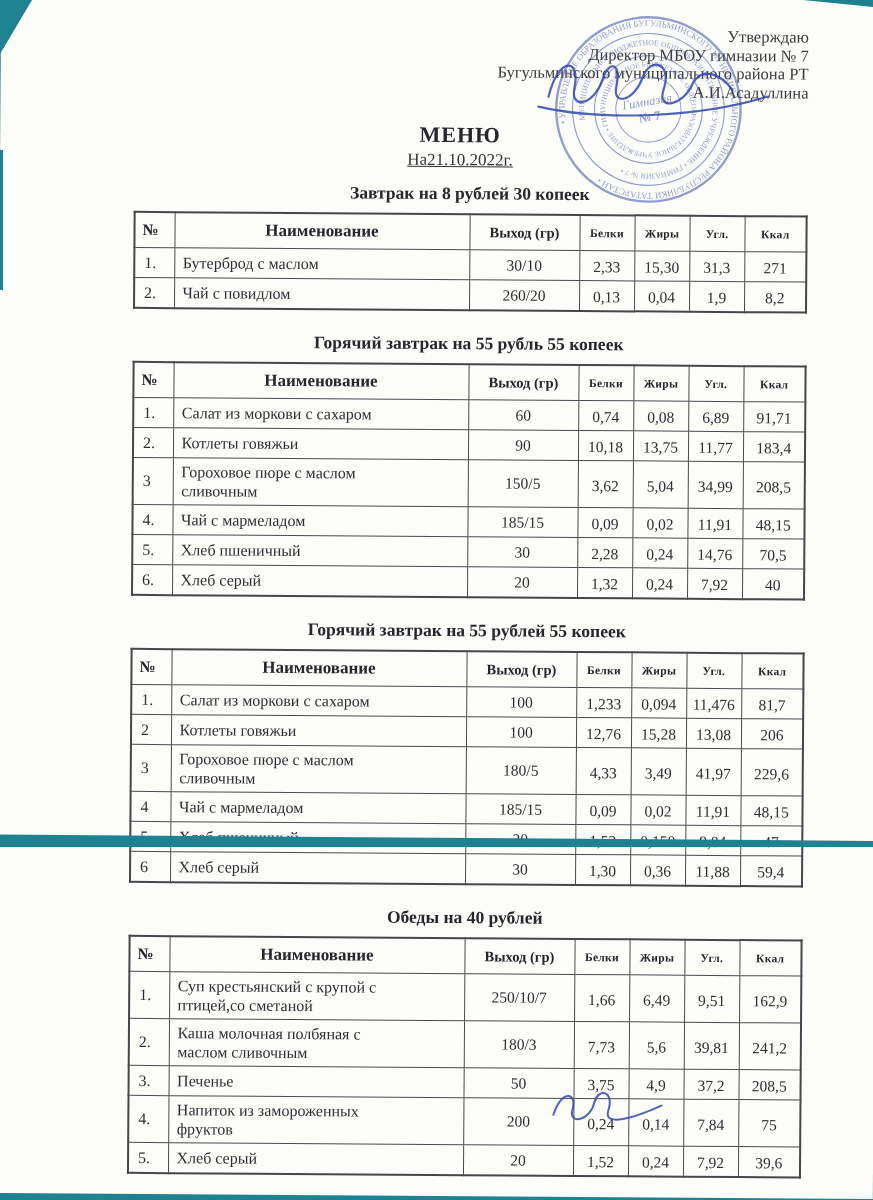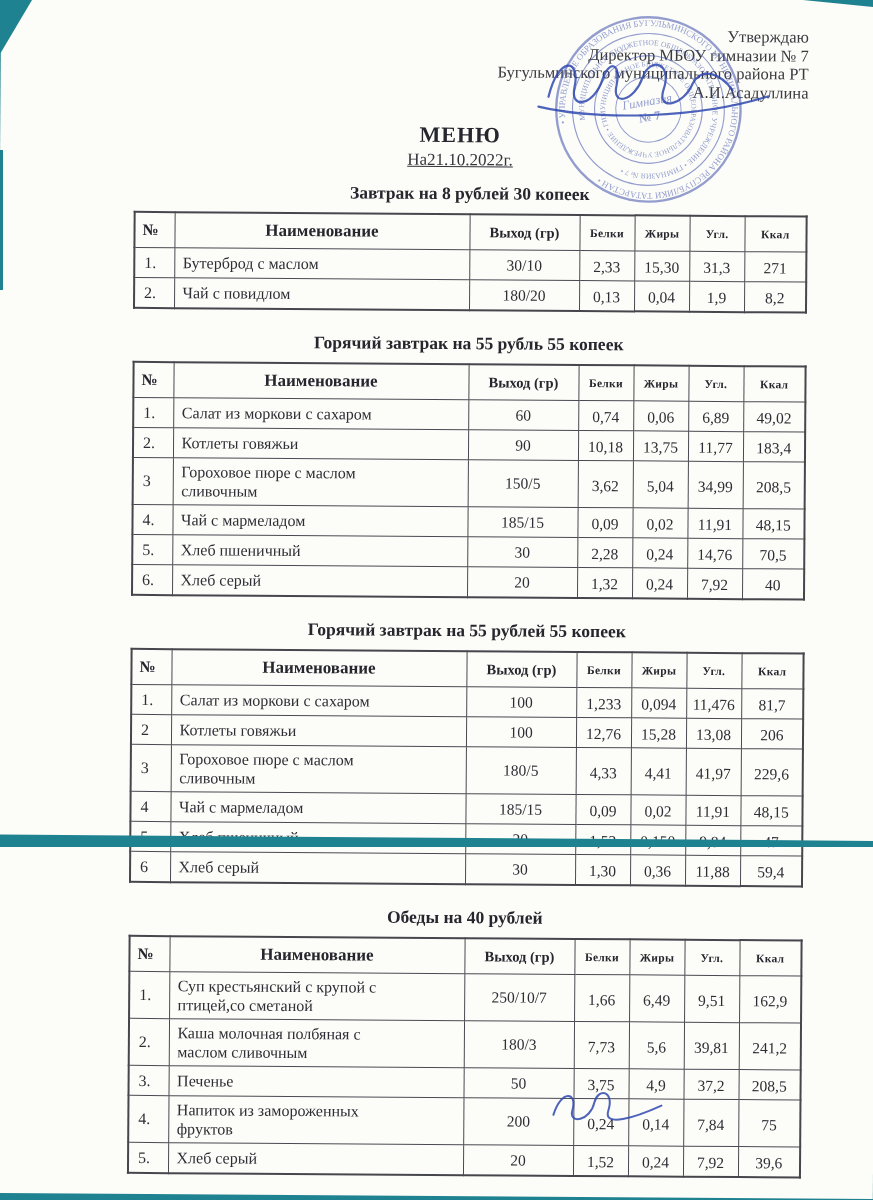--- a/index.html
+++ b/index.html
@@ -175,21 +175,21 @@
               <td class="c-name">Бутерброд с маслом</td>
               <td class="c-out">30/10</td>
               <td class="c-val">2,33</td>
               <td class="c-val">15,30</td>
               <td class="c-val">31,3</td>
               <td class="c-val">271</td>
             </tr>
             <tr>
               <td class="c-num">2.</td>
               <td class="c-name">Чай с повидлом</td>
-              <td class="c-out">180/20</td>
+              <td class="c-out">260/20</td>
               <td class="c-val">0,13</td>
               <td class="c-val">0,04</td>
               <td class="c-val">1,9</td>
               <td class="c-val">8,2</td>
             </tr>
           </tbody>
         </table>
         <div class="tbl-title">Горячий завтрак на 55 рубль 55 копеек</div>
         <table class="menu-table">
           <colgroup>
@@ -211,23 +211,23 @@
               <th class="h-small">Угл.</th>
               <th class="h-small">Ккал</th>
             </tr>
           </thead>
           <tbody>
             <tr>
               <td class="c-num">1.</td>
               <td class="c-name">Салат из моркови с сахаром</td>
               <td class="c-out">60</td>
               <td class="c-val">0,74</td>
-              <td class="c-val">0,06</td>
+              <td class="c-val">0,08</td>
               <td class="c-val">6,89</td>
-              <td class="c-val">49,02</td>
+              <td class="c-val">91,71</td>
             </tr>
             <tr>
               <td class="c-num">2.</td>
               <td class="c-name">Котлеты говяжьи</td>
               <td class="c-out">90</td>
               <td class="c-val">10,18</td>
               <td class="c-val">13,75</td>
               <td class="c-val">11,77</td>
               <td class="c-val">183,4</td>
             </tr>
@@ -308,21 +308,21 @@
               <td class="c-val">12,76</td>
               <td class="c-val">15,28</td>
               <td class="c-val">13,08</td>
               <td class="c-val">206</td>
             </tr>
             <tr>
               <td class="c-num">3</td>
               <td class="c-name">Гороховое пюре с маслом сливочным</td>
               <td class="c-out">180/5</td>
               <td class="c-val">4,33</td>
-              <td class="c-val">4,41</td>
+              <td class="c-val">3,49</td>
               <td class="c-val">41,97</td>
               <td class="c-val">229,6</td>
             </tr>
             <tr>
               <td class="c-num">4</td>
               <td class="c-name">Чай с мармеладом</td>
               <td class="c-out">185/15</td>
               <td class="c-val">0,09</td>
               <td class="c-val">0,02</td>
               <td class="c-val">11,91</td>

